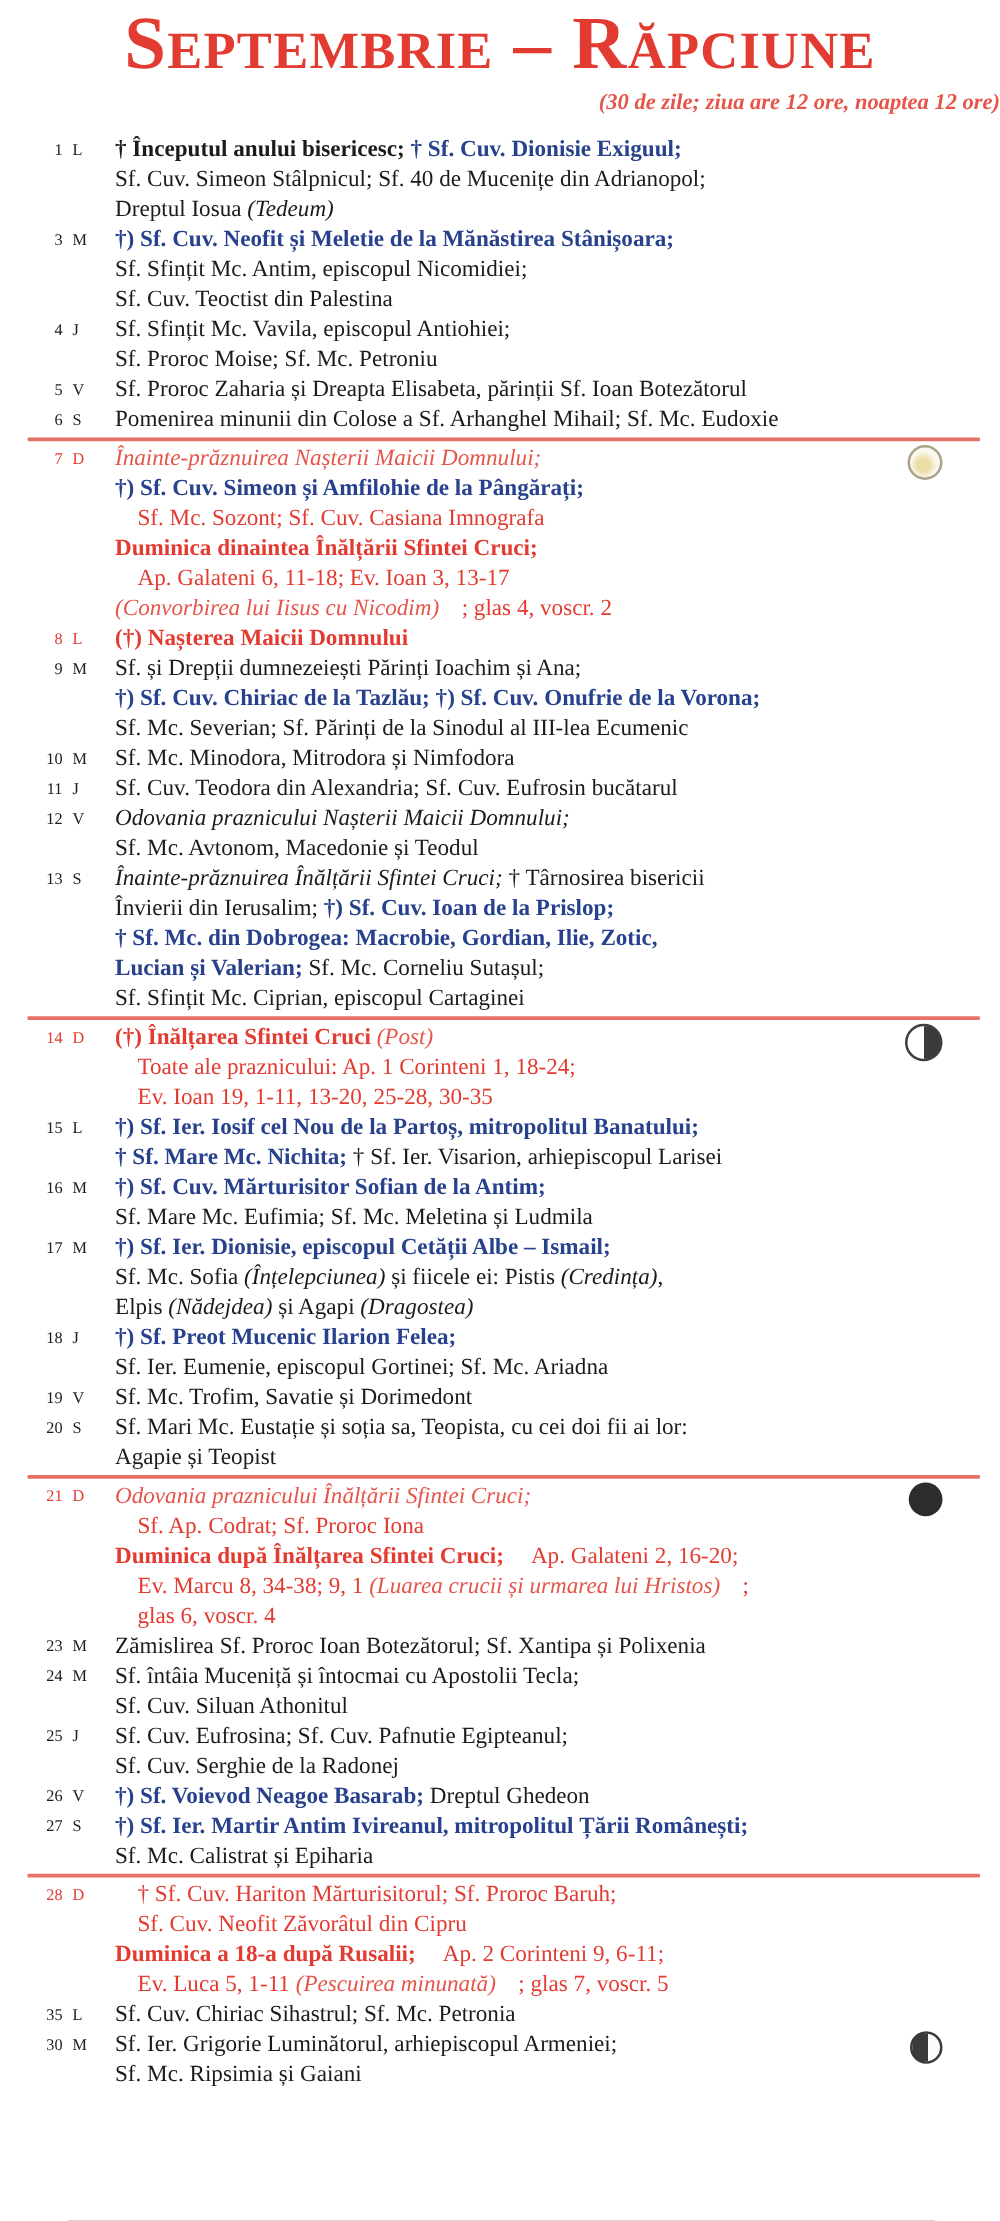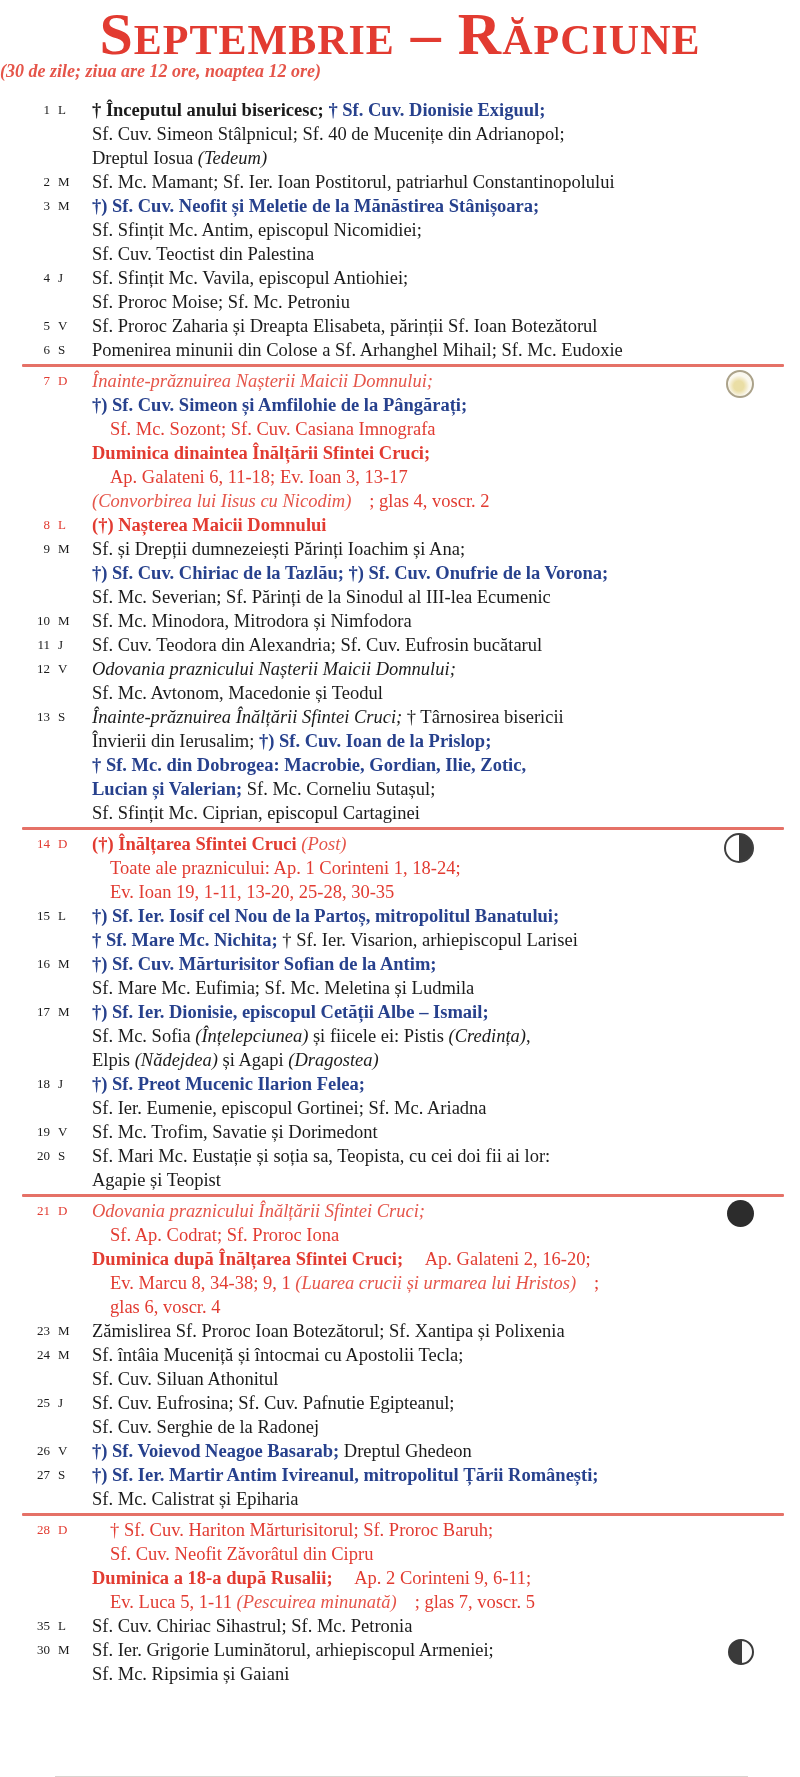--- a/index.html
+++ b/index.html
@@ -11,23 +11,23 @@
   .page { position: relative; width: 800px; height: 1777px; }
 
   
   .title {
     margin: 10px 0 0 0; text-align: center;
     font-variant: small-caps; font-weight: 700;
     font-size: 60px; line-height: 48px; letter-spacing: 1px;
     color: #e23b31;
   }
   .subtitle {
-    text-align: left; font-style: italic; font-weight: 700;
+    text-align: right; font-style: italic; font-weight: 700;
     font-size: 18px; line-height: 22px; color: #e5554a;
-    margin-top: 2px;
+    margin-top: 12px;
   }
 
   
   .day-list { margin-top: 16px; }
   .day-row { position: relative; display: flex; align-items: flex-start; }
   .day-label {
     flex: 0 0 92px; padding-left: 16px; box-sizing: border-box;
     font-size: 13px; line-height: 24px; white-space: nowrap;
   }
   .day-label .num { display: inline-block; width: 34px; text-align: right; }
@@ -83,26 +83,20 @@
   <div class="day-list">
       <div class="day-row">
         <div class="day-label"><span class="num">1</span><span class="dow">L</span></div>
         <div class="day-content">
           <div class="cal-line"><span class="seg-b">† Începutul anului bisericesc;</span><span class="seg-bb"> † Sf. Cuv. Dionisie Exiguul;</span></div>
           <div class="cal-line"><span class="seg-r">Sf. Cuv. Simeon Stâlpnicul; Sf. 40 de Mucenițe din Adrianopol;</span></div>
           <div class="cal-line"><span class="seg-r">Dreptul Iosua </span><span class="seg-i">(Tedeum)</span></div>
         </div>
       </div>
       <div class="day-row">
-        <div class="day-label"><span class="num">2</span><span class="dow">M</span></div>
-        <div class="day-content">
-          <div class="cal-line"><span class="seg-r">Sf. Mc. Mamant; Sf. Ier. Ioan Postitorul, patriarhul Constantinopolului</span></div>
-        </div>
-      </div>
-      <div class="day-row">
         <div class="day-label"><span class="num">3</span><span class="dow">M</span></div>
         <div class="day-content">
           <div class="cal-line"><span class="seg-bb">†) Sf. Cuv. Neofit și Meletie de la Mănăstirea Stânișoara;</span></div>
           <div class="cal-line"><span class="seg-r">Sf. Sfințit Mc. Antim, episcopul Nicomidiei;</span></div>
           <div class="cal-line"><span class="seg-r">Sf. Cuv. Teoctist din Palestina</span></div>
         </div>
       </div>
       <div class="day-row">
         <div class="day-label"><span class="num">4</span><span class="dow">J</span></div>
         <div class="day-content">

